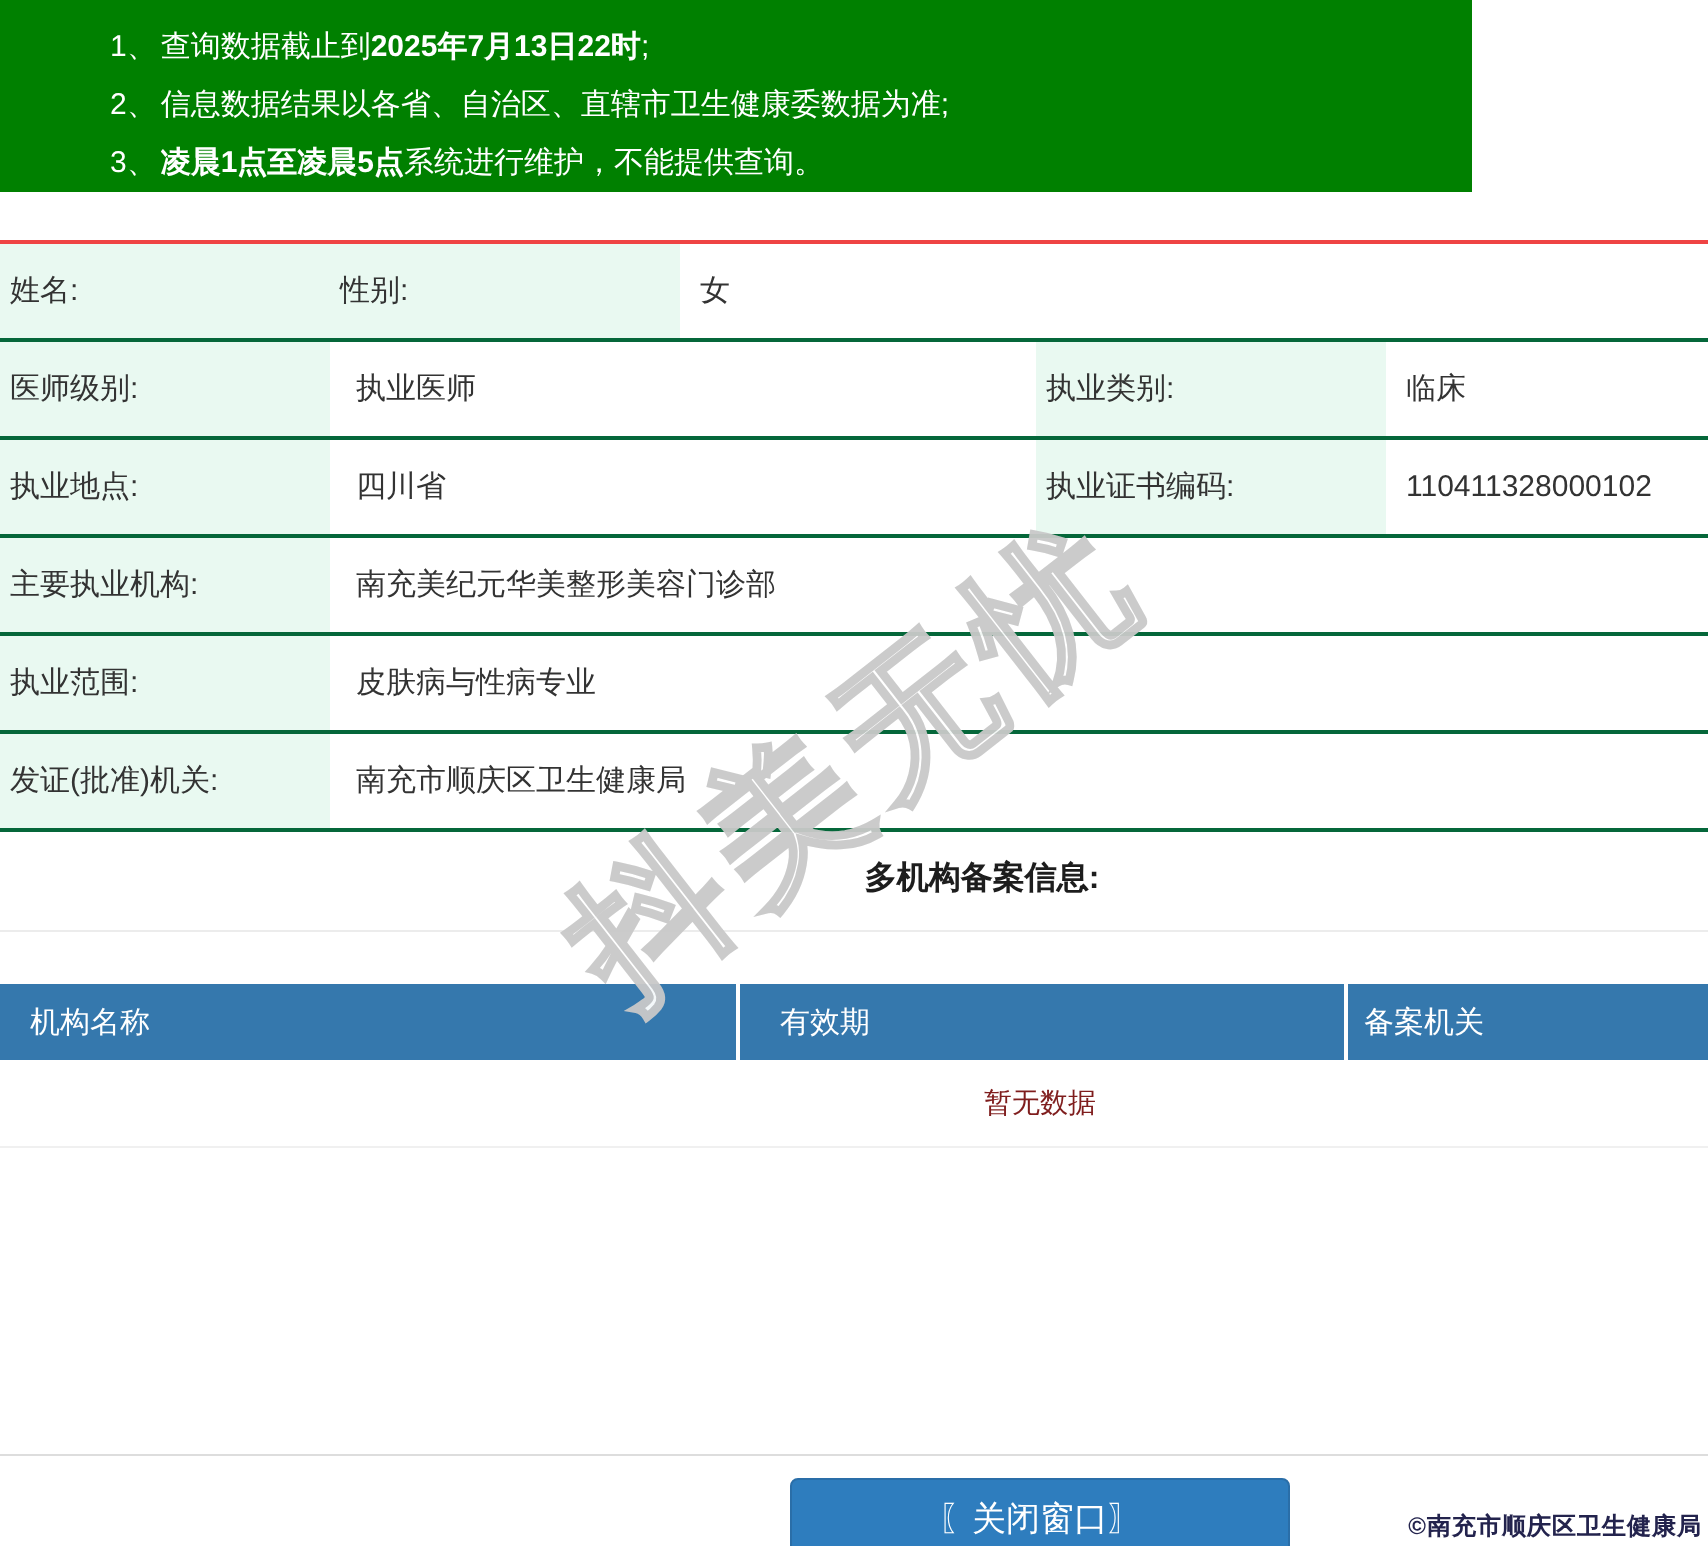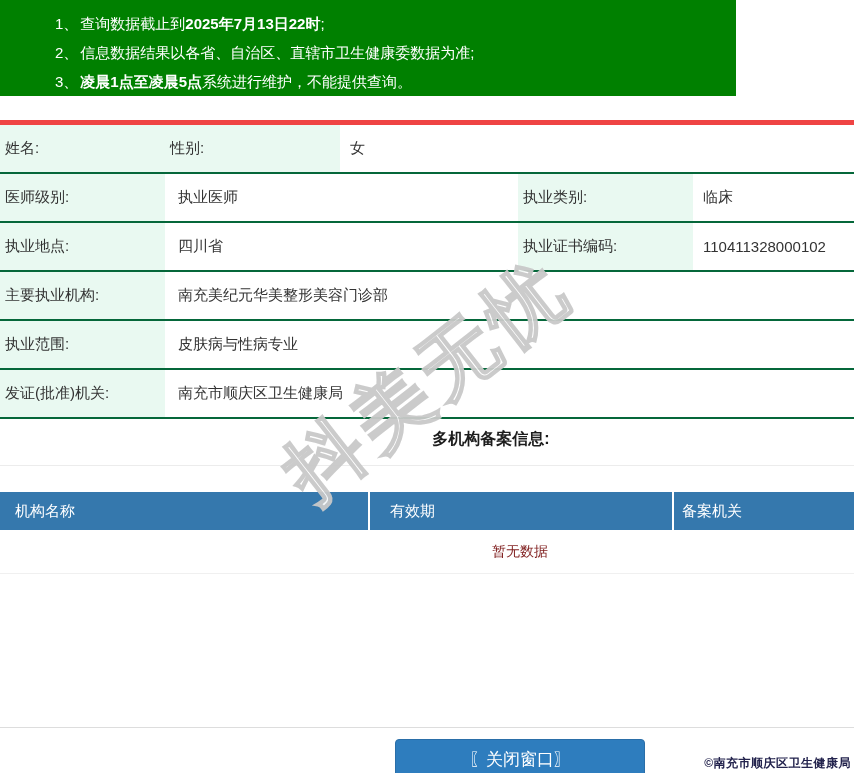--- a/index.html
+++ b/index.html
@@ -14,21 +14,21 @@
   .banner {
     position:absolute; top:0; left:0; width:736px; height:96px;
     background:#008000; color:#fff; padding:9px 10px 0 55px;
     font-size:15px; line-height:29px;
   }
   .notice-line { white-space:nowrap; }
   .notice-line .num { margin-right:2px; }
   .notice-line .b { font-weight:bold; }
 
   
-  .info-table { position:absolute; top:120px; left:0; width:854px; border-top:5px solid #ef4444; }
+  .info-table { position:absolute; top:120px; left:0; width:854px; border-top:2px solid #ef4444; }
   .irow { display:flex; height:49px; border-bottom:2px solid #05673a; align-items:stretch; font-size:15px; }
   .lbl {
     background:#e9f9f1; display:flex; align-items:center;
     padding-left:5px; color:#333;
   }
   .lbl.c1 { width:165px; }
   .lbl.c3 { width:175px; }
   .val { display:flex; align-items:center; padding-left:13px; color:#333; }
   .val.c2 { width:353px; }
   .val.c4 { flex:1; padding-left:10px; }

